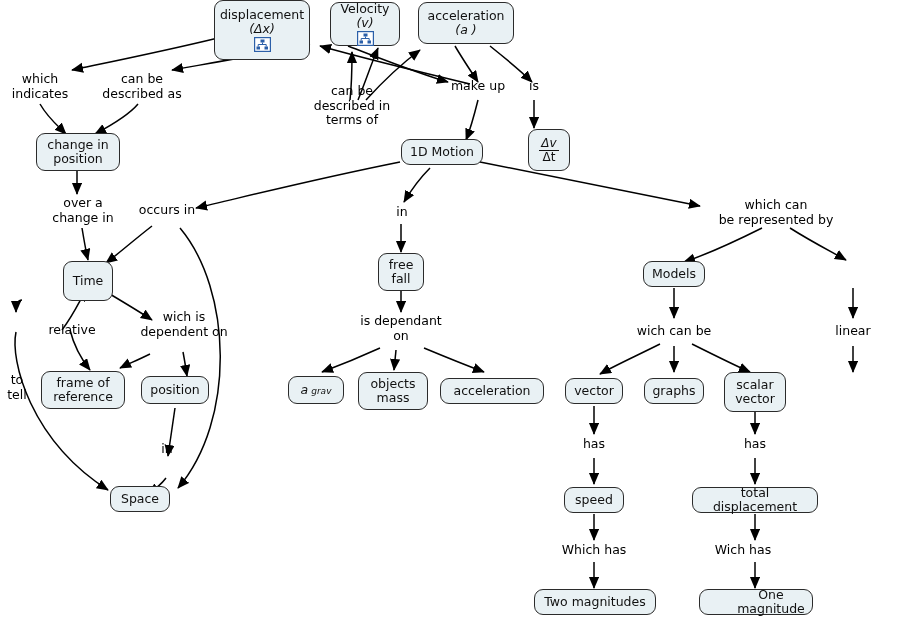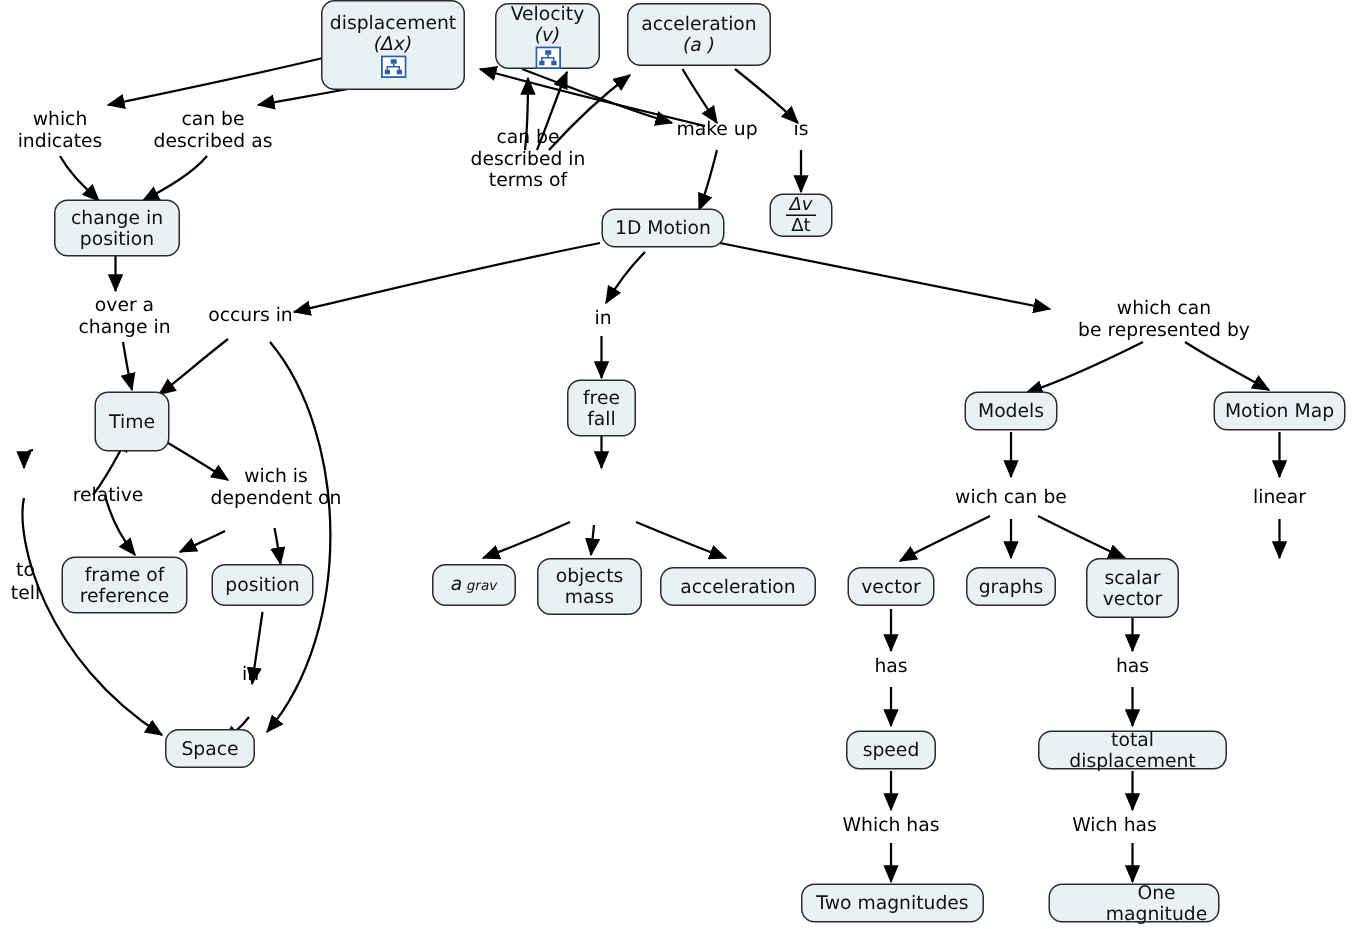--- a/index.html
+++ b/index.html
@@ -229,21 +229,21 @@
 
   <div class="node" style="left:36px; top:133px; width:84px; height:38px;">
     <span class="nlabel">change in
 position</span>
   </div>
 
   <div class="node" style="left:401px; top:139px; width:82px; height:26px;">
     <span class="nlabel">1D Motion</span>
   </div>
 
-  <div class="node" style="left:513px; top:129px; width:42px; height:29px;">
+  <div class="node" style="left:528px; top:129px; width:42px; height:42px;">
     <span class="frac">
       <span class="num ital">Δv</span>
       <span class="den">Δt</span>
     </span>
   </div>
 
   <div class="label" style="left:40px; top:196px; width:86px;">over a
 change in</div>
   <div class="label" style="left:132px; top:203px; width:70px;">occurs in</div>
 
@@ -272,20 +272,22 @@
     <span class="nlabel">Space</span>
   </div>
 
   <div class="label" style="left:388px; top:205px; width:28px;">in</div>
 
   <div class="node" style="left:378px; top:253px; width:46px; height:38px;">
     <span class="nlabel">free
 fall</span>
   </div>
 
+  <div class="label" style="left:345px; top:314px; width:112px;">is dependant
+on</div>
 
   <div class="node" style="left:288px; top:376px; width:56px; height:28px;">
     <span>
       <span class="ital">a</span><span class="sub" style="margin-left:3px;">grav</span>
     </span>
   </div>
 
   <div class="node" style="left:358px; top:372px; width:70px; height:38px;">
     <span class="nlabel">objects
 mass</span>
@@ -295,23 +297,20 @@
     <span class="nlabel">acceleration</span>
   </div>
 
   <div class="label" style="left:700px; top:198px; width:152px;">which can
 be represented by</div>
 
   <div class="node" style="left:643px; top:261px; width:62px; height:26px;">
     <span class="nlabel">Models</span>
   </div>
 
-  <div class="node" style="left:809px; top:261px; width:88px; height:26px;">
-    <span class="nlabel">Motion Map</span>
-  </div>
 
   <div class="label" style="left:628px; top:324px; width:92px;">wich can be</div>
   <div class="label" style="left:823px; top:324px; width:60px;">linear</div>
 
   <div class="node" style="left:565px; top:378px; width:58px; height:26px;">
     <span class="nlabel">vector</span>
   </div>
 
   <div class="node" style="left:644px; top:378px; width:60px; height:26px;">
     <span class="nlabel">graphs</span>

